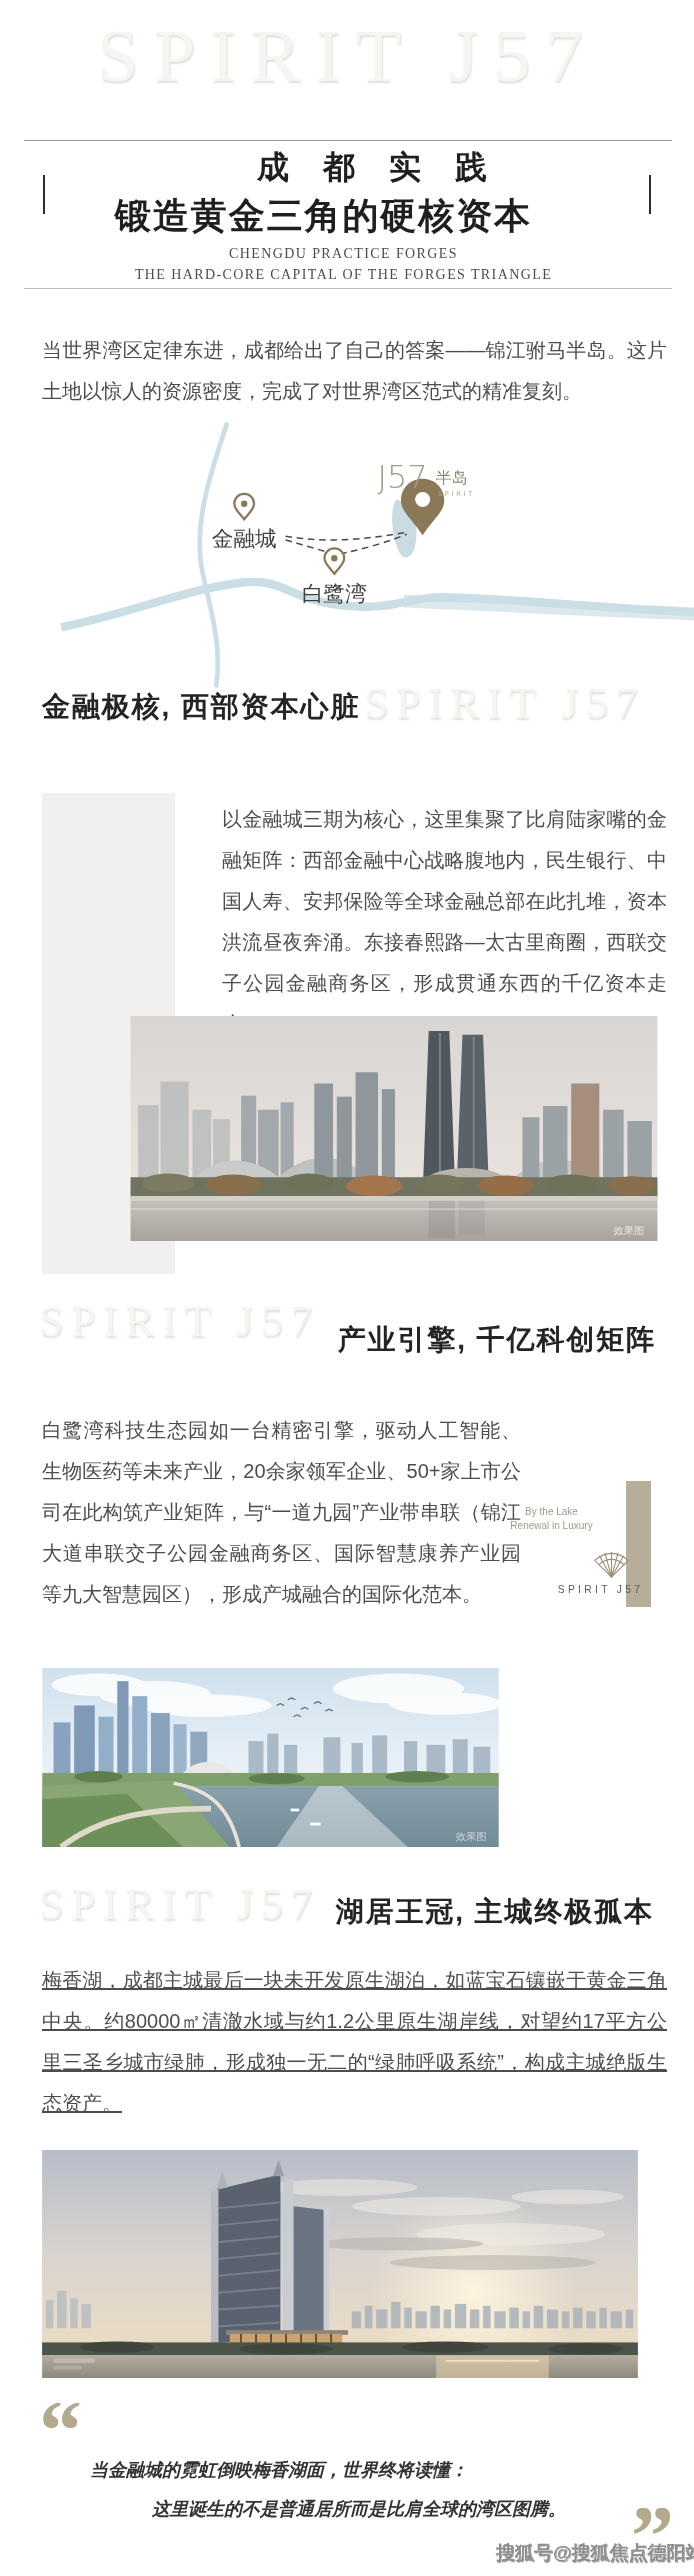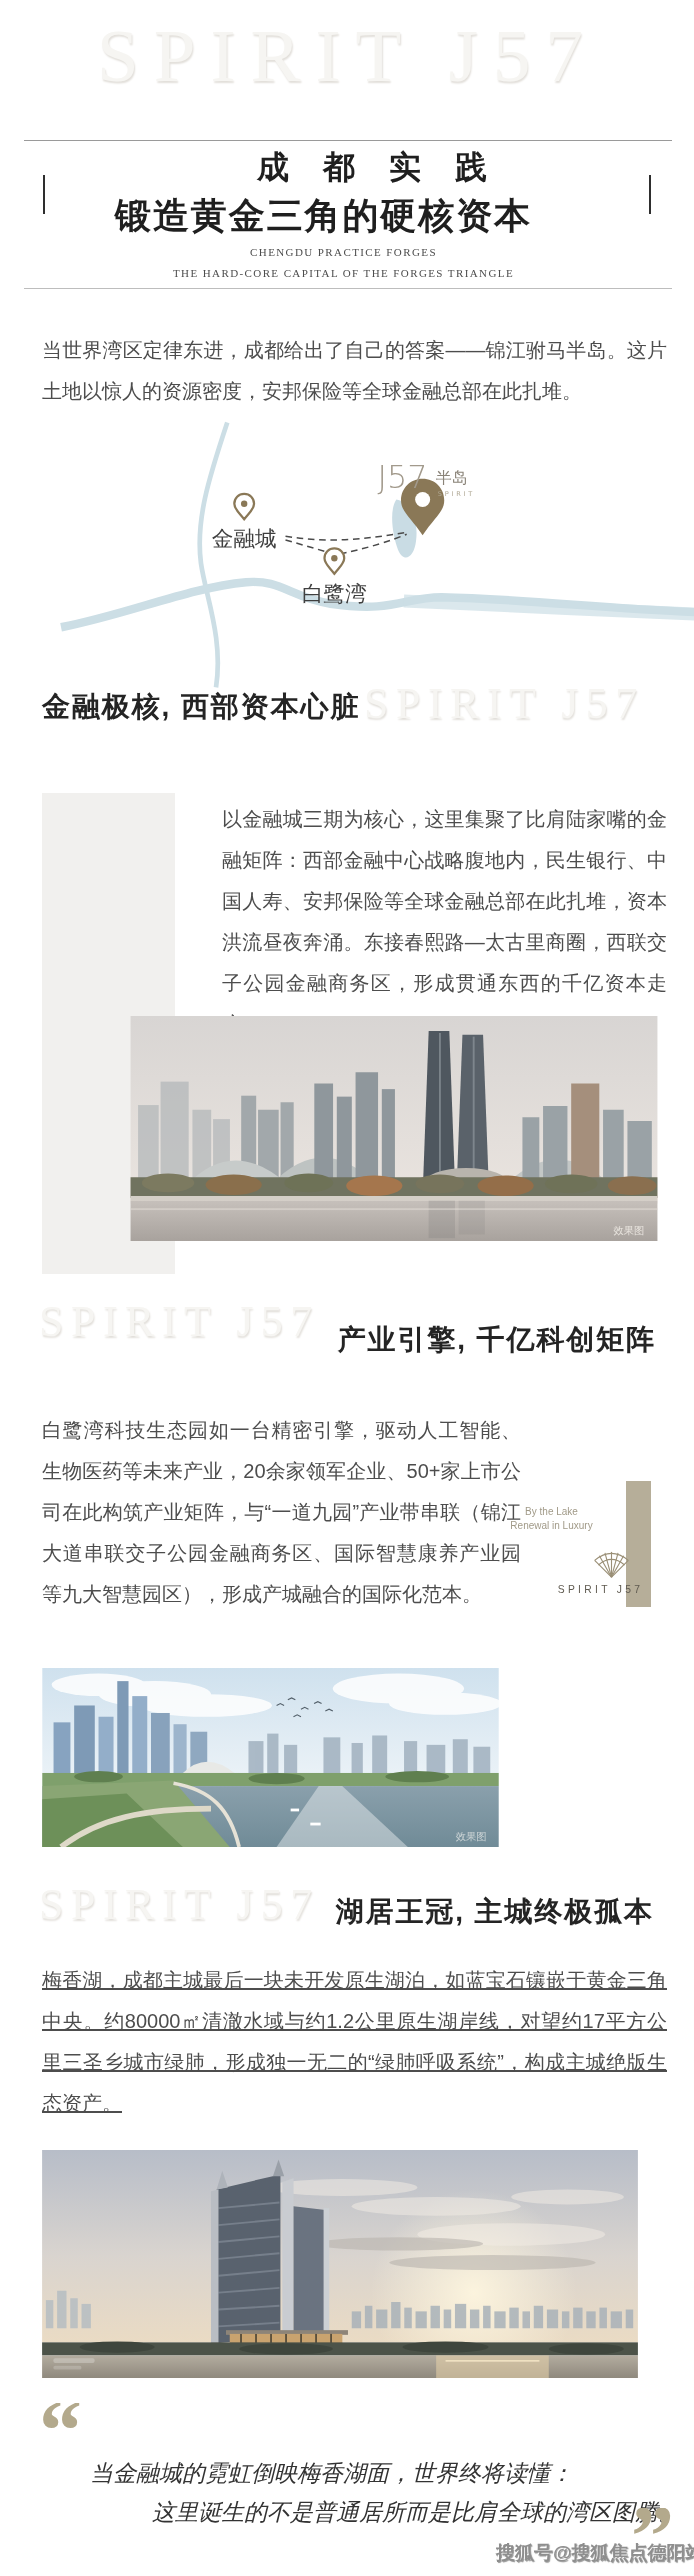--- a/index.html
+++ b/index.html
@@ -10,29 +10,29 @@
           font-family:"Liberation Serif","DejaVu Serif",serif;font-weight:400;white-space:nowrap;}
   .wm-top{top:13px;left:0;width:695px;text-align:center;font-size:75px;letter-spacing:15px;}
   .wm-sec{font-size:44px;letter-spacing:7.5px;}
   .hr{height:0.9px;background:#9a9a9a;}
   .vbar{width:1.9px;height:39px;background:#2e2e2e;}
   .hero-title{top:146px;left:0;width:695px;text-align:center;font-family:"Liberation Serif","DejaVu Serif",serif;
               font-weight:700;font-size:32px;color:#1f1f1f;letter-spacing:13px;margin-left:31px;}
   .hero-sub{top:192px;left:0;width:647px;text-align:center;font-family:"Liberation Serif","DejaVu Serif",serif;
             font-weight:700;font-size:36px;color:#1f1f1f;letter-spacing:1.9px;}
   .hero-en{left:0;width:687px;text-align:center;font-family:"Liberation Serif","DejaVu Serif",serif;
-           font-size:11px;color:#4d4d4d;letter-spacing:1.4px;}
+           font-size:14px;color:#4d4d4d;letter-spacing:1.4px;}
   .body-p{font-size:20px;line-height:41px;color:#4d4d4d;text-align:justify;margin:0;}
   h2.sec{margin:0;font-family:Liberation Sans, sans-serif;font-weight:700;
          font-size:28px;color:#242424;letter-spacing:1.9px;white-space:nowrap;}
   .photo{display:block;}
   .quote-mark{font-family:"Liberation Serif","DejaVu Serif",serif;font-size:86px;line-height:56px;
               color:#b3a98c;height:54px;overflow:hidden;font-weight:700;}
-  .quote-line{font-family:"Liberation Serif","DejaVu Serif",serif;font-style:italic;font-weight:400;
-              font-size:23px;color:#333333;white-space:nowrap;}
+  .quote-line{font-family:"Liberation Serif","DejaVu Serif",serif;font-style:italic;font-weight:700;
+              font-size:18px;color:#333333;white-space:nowrap;}
   .sohu{font-weight:700;font-size:19px;color:#8e8e8e;letter-spacing:0;white-space:nowrap;
         text-shadow:-0.9px -0.9px 0 rgba(255,255,255,.95),0.9px 0.9px 0.9px rgba(70,70,70,.55);}
   .badge-en{font-size:10px;line-height:14px;color:#a19a88;text-align:center;}
   .badge-logo{font-size:10.3px;letter-spacing:3.3px;color:#5f5a50;text-align:center;}
   .strip{background:#b6ae99;}
   .grayblock{background:#f1f0ee;}
 </style>
 </head>
 <body>
 
@@ -42,21 +42,21 @@
 
   <div class="abs hr" style="top:140px;left:23.5px;width:648px;"></div>
   <div class="abs vbar" style="top:175px;left:43px;"></div>
   <div class="abs vbar" style="top:175px;left:649px;"></div>
   <div class="abs hero-title">成 都 实 践</div>
   <div class="abs hero-sub">锻造黄金三角的硬核资本</div>
   <div class="abs hero-en" style="top:246px;">CHENGDU PRACTICE FORGES</div>
   <div class="abs hero-en" style="top:267px;">THE HARD-CORE CAPITAL OF THE FORGES TRIANGLE</div>
   <div class="abs hr" style="top:288px;left:23.5px;width:648px;background:#bdbdbd;"></div>
 
-  <p class="abs body-p" style="top:330px;left:42px;width:625px;">当世界湾区定律东进，成都给出了自己的答案——锦江驸马半岛。这片土地以惊人的资源密度，安邦保险等全球金融总部在此扎堆。</p>
+  <p class="abs body-p" style="top:330px;left:42px;width:625px;">当世界湾区定律东进，成都给出了自己的答案——锦江驸马半岛。这片土地以惊人的资源密度，完成了对世界湾区范式的精准复刻。</p>
 
   <svg class="abs" style="top:413px;left:0;" width="695" height="282" viewBox="0 0 740 300">
     <path d="M 242 10 C 222 70, 208 115, 214 160 C 219 195, 238 240, 230 292" fill="none" stroke="#ccdee5" stroke-width="5"></path>
     <path d="M 65 228 C 140 213, 200 186, 262 180 C 300 177, 308 196, 352 203 C 420 213, 430 196, 470 196 C 560 198, 640 208, 742 212" fill="none" stroke="#ccdee5" stroke-width="9"></path>
     <path d="M 430 200 C 530 204, 640 210, 742 214" fill="none" stroke="#ccdee5" stroke-width="14" opacity="0.7"></path>
     <path d="M 422 92 C 436 94, 446 112, 443 136 C 441 154, 430 160, 424 146 C 418 130, 414 104, 422 92 Z" fill="#c9dce4"></path>
 
     <g stroke="#4a4a4a" stroke-width="1.6" stroke-dasharray="7 5" fill="none">
       <path d="M 304 131 C 350 139, 392 134, 432 127"></path>
       <path d="M 304 135 L 352 149"></path>

